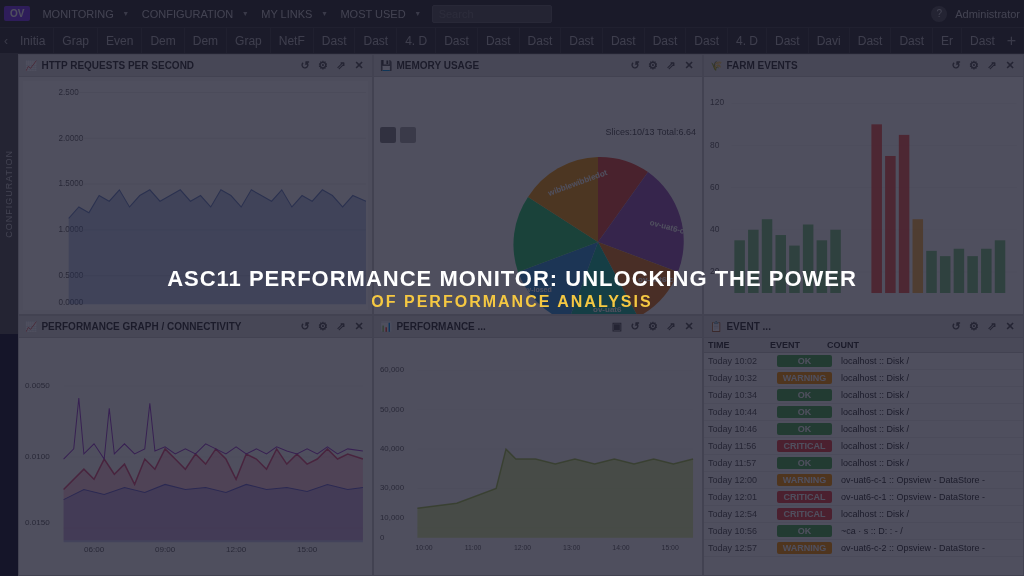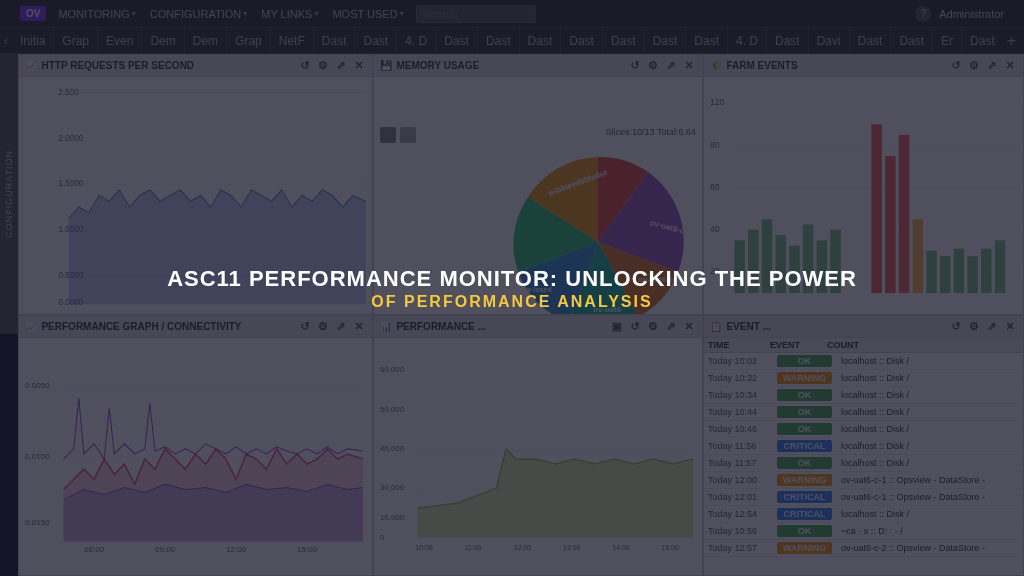--- a/index.html
+++ b/index.html
@@ -4,41 +4,41 @@
   <style>
     * { margin: 0; padding: 0; box-sizing: border-box; }
     body { font-family: Arial, sans-serif; background: #1a1a2e; width: 1024px; height: 576px; overflow: hidden; position: relative; }
 
     
     #topnav {
       background: #2d2d2d;
       height: 28px;
       display: flex;
       align-items: center;
-      padding: 0 20px;
+      padding: 0 4px;
       gap: 2px;
       border-bottom: 1px solid #444;
     }
     .nav-logo {
       background: #7c3aed;
       color: white;
       font-size: 10px;
       font-weight: bold;
       padding: 2px 6px;
       border-radius: 2px;
       margin-right: 4px;
     }
     .nav-item {
       color: #ccc;
       font-size: 11px;
       padding: 2px 6px;
       cursor: pointer;
       display: flex;
       align-items: center;
-      gap: 2px;
+      gap: 10px;
       white-space: nowrap;
     }
     .nav-item .arrow { font-size: 8px; color: #aaa; }
     .nav-search {
       background: #555;
       border: 1px solid #666;
       color: #ccc;
       font-size: 11px;
       padding: 2px 6px;
       border-radius: 2px;
@@ -281,21 +281,21 @@
     .event-status {
       font-size: 9px;
       font-weight: bold;
       color: white;
       padding: 1px 4px;
       border-radius: 2px;
       text-align: center;
     }
     .event-status.ok { background: #4caf50; }
     .event-status.warning { background: #ff9800; }
-    .event-status.critical { background: #3b82f6; text-align: center; }
+    .event-status.critical { background: #ef4444; text-align: center; }
     .event-host { color: #333; font-size: 9px; overflow: hidden; text-overflow: ellipsis; white-space: nowrap; }
 
     
     .events-header {
       display: grid;
       grid-template-columns: 60px 55px 1fr;
       background: #e8e8e8;
       padding: 2px 4px;
       font-size: 9px;
       font-weight: bold;

